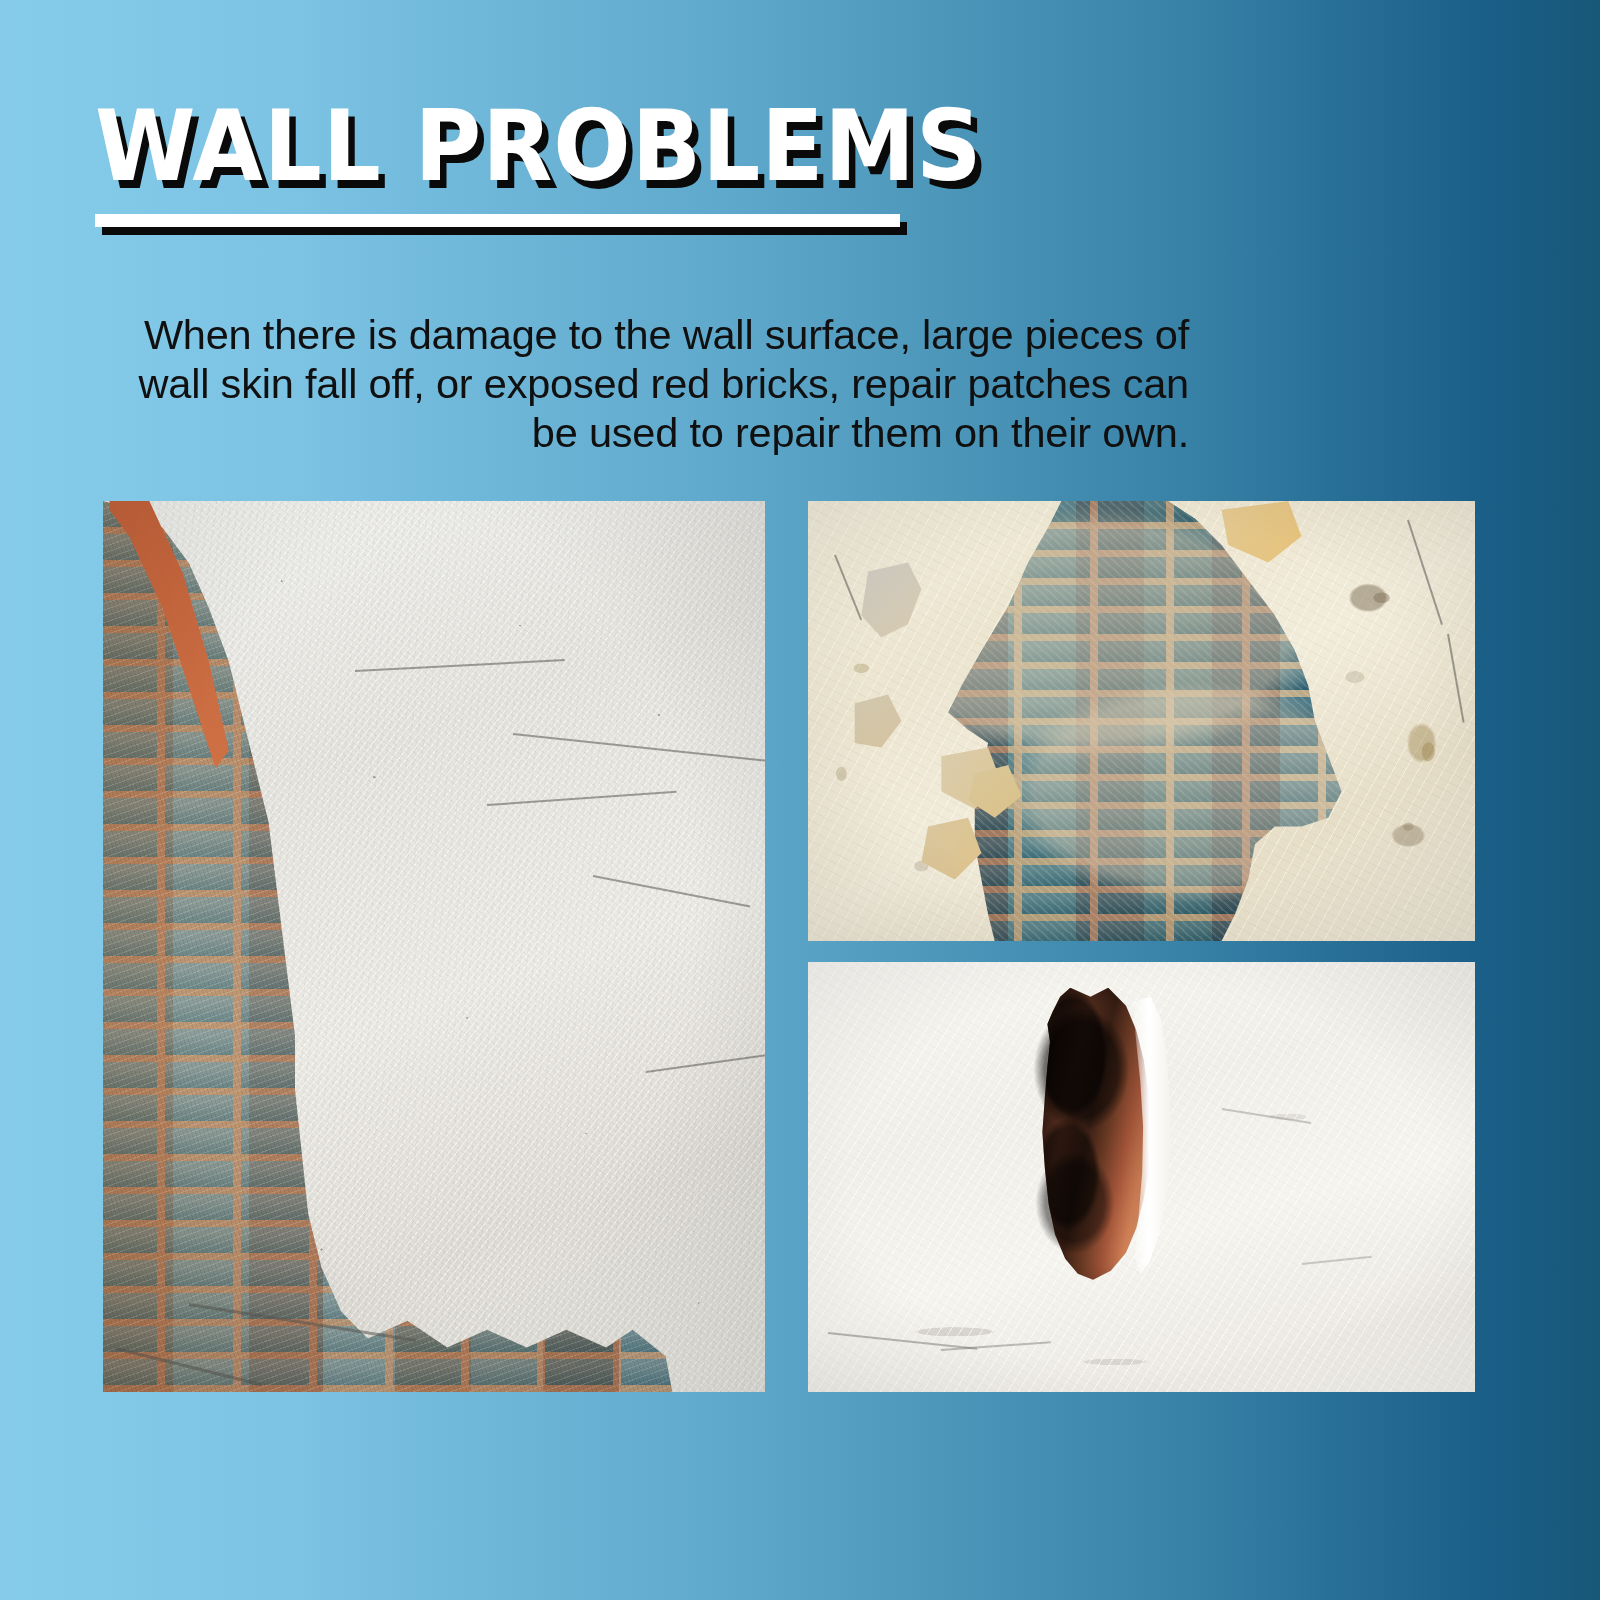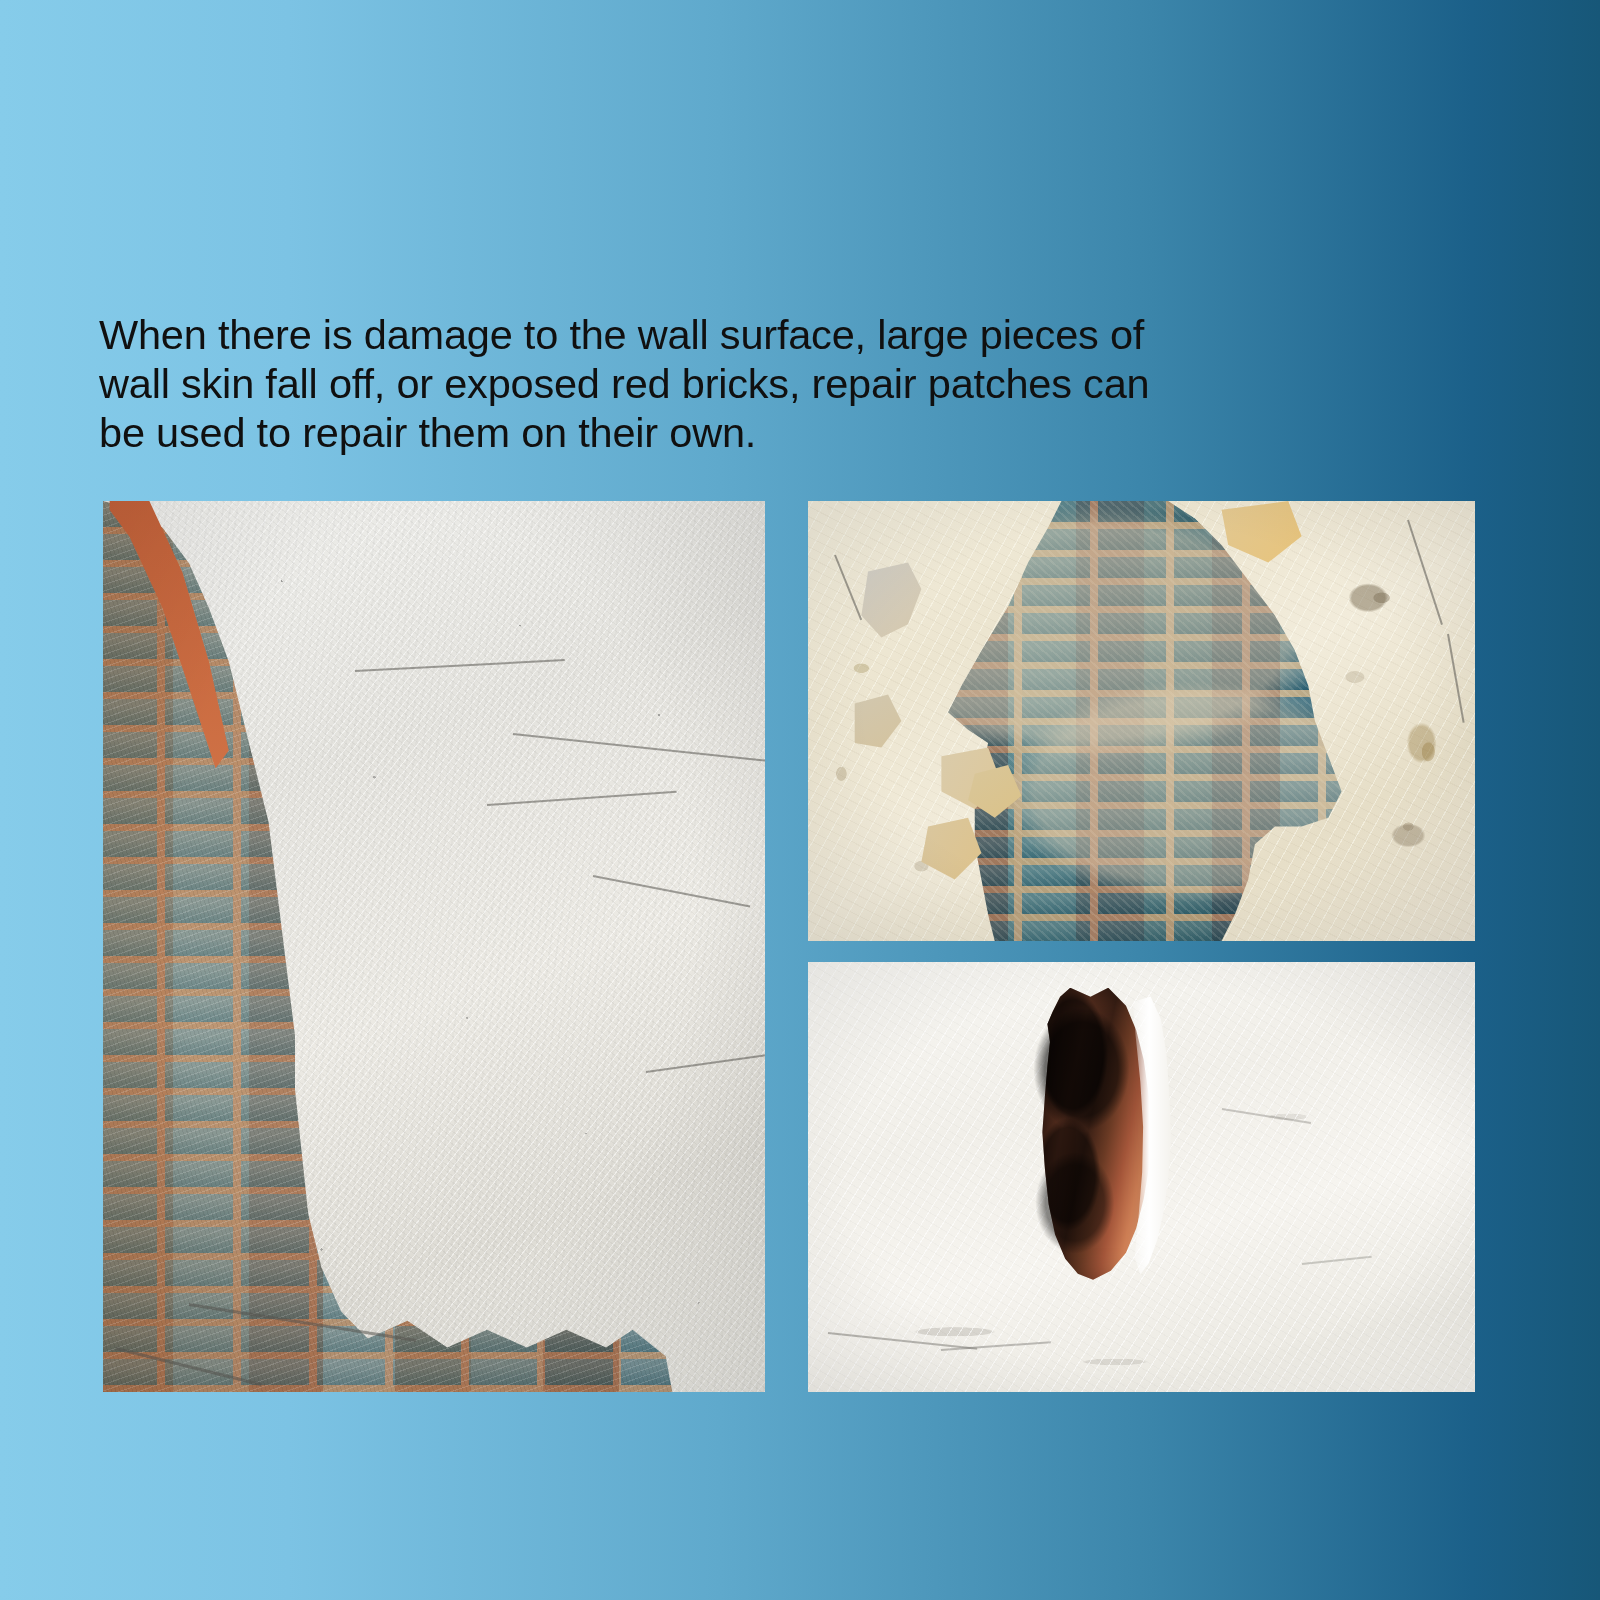--- a/index.html
+++ b/index.html
@@ -68,20 +68,21 @@
   #body-copy {
     position: absolute;
     left: 99px;
     top: 268px;
     width: 1090px;
     font-family: "Liberation Sans", sans-serif;
     font-size: 41.5px;
     line-height: 49px;
     color: #101010;
     letter-spacing: -0.2px;
+    text-align: right;
   }
 
   
   .photo {
     position: absolute;
     overflow: hidden;
   }
 
   #photo-left   { left: 103px; top: 501px; width: 662px; height: 891px; }
   #photo-top    { left: 808px; top: 501px; width: 667px; height: 440px; }
@@ -192,20 +193,27 @@
   .hole-lip {
     position: absolute;
     background: linear-gradient(90deg, rgba(255,255,255,0) 0%, #ffffff 45%, #f2f0ea 100%);
   }
 </style>
 </head>
 <body>
 
 <div id="poster">
 
+  <div id="title-block">
+    <div id="page-title">WALL PROBLEMS</div>
+    <div id="title-rule-wrap">
+      <div id="title-rule-shadow"></div>
+      <div id="title-rule"></div>
+    </div>
+  </div>
 
   <p id="body-copy">When there is damage to the wall surface, large pieces of wall skin fall off, or exposed red bricks, repair patches can be used to repair them on their own.</p>
 
   <div class="photo" id="photo-left">
 
     <div class="brickfield">
       <div class="brick-row" style="top:0px;   background-position-x:0px;"></div>
       <div class="brick-row" style="top:33px;  background-position-x:38px;"></div>
       <div class="brick-row" style="top:66px;  background-position-x:0px;"></div>
       <div class="brick-row" style="top:99px;  background-position-x:38px;"></div>

